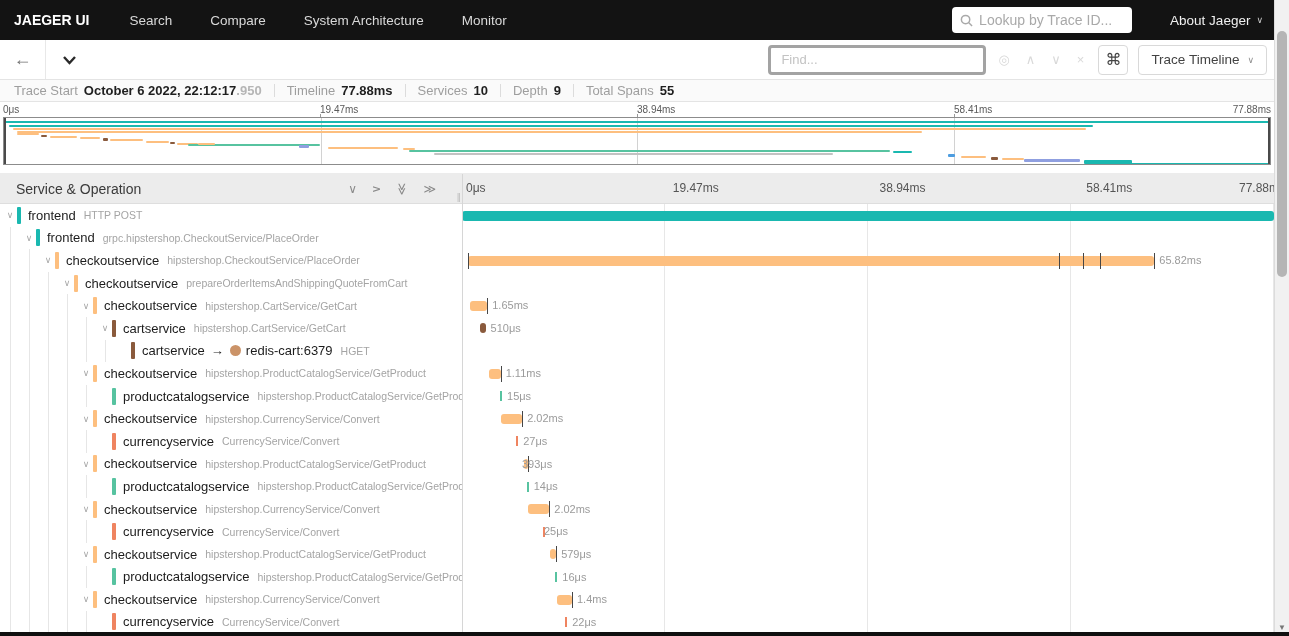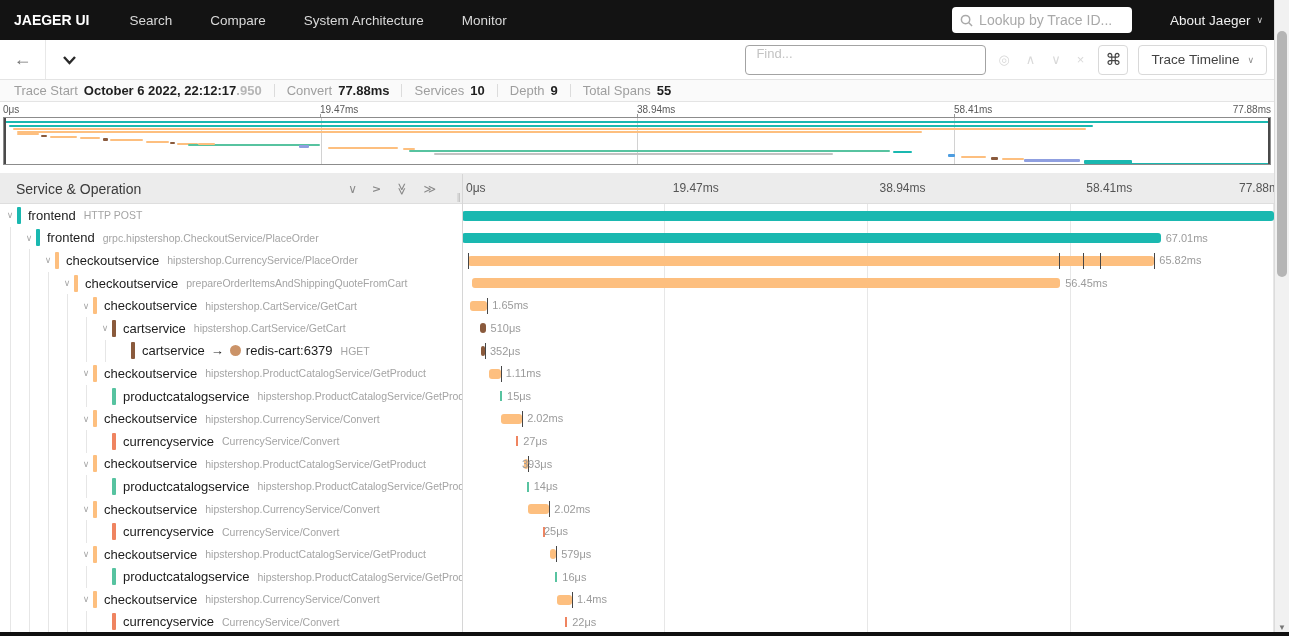--- a/index.html
+++ b/index.html
@@ -19,21 +19,21 @@
 .about { color:#f0f0f0; font-size:13.5px; display:flex; align-items:center; gap:6px; cursor:pointer; }
 .caret { font-size:9px; color:#cfcfcf; }
 
 
 .trace-bar { height:40px; border-bottom:1px solid #e4e4e4; display:flex; align-items:center; flex:none; padding-right:22px; }
 .back-box { width:46px; height:100%; border-right:1px solid #e8e8e8; display:flex; align-items:center; justify-content:center; font-size:18px; color:#737373; cursor:pointer; flex:none; }
 .title-chev { margin:0 10px 0 16px; display:flex; align-items:center; cursor:pointer; }
 .trace-title { font-size:19px; font-weight:bold; color:#262626; white-space:nowrap; }
 .trace-id { font-size:15px; color:#bdbdbd; margin-left:8px; font-weight:normal; }
 .tb-spacer { flex:1; }
-.find-box { width:241px; height:30px; border:1px solid #a3a3a3; border-radius:4px; display:flex; align-items:flex-start; padding:0 10px; }
+.find-box { width:218px; height:30px; border:3px solid #a3a3a3; border-radius:4px; display:flex; align-items:center; padding:0 10px; }
 .find-box input { border:none; outline:none; width:100%; font-size:13px; font-family:inherit; color:#333; }
 .find-box input::placeholder { color:#c3c3c3; }
 .find-icons { display:flex; align-items:center; gap:16px; margin:0 14px 0 12px; color:#d9d9d9; font-size:13px; }
 .find-icons span { cursor:pointer; }
 .kbd-btn { width:30px; height:30px; border:1px solid #d9d9d9; border-radius:4px; display:flex; align-items:center; justify-content:center; font-size:16px; color:#444; cursor:pointer; margin-right:10px; background:#fff; }
 .view-btn { height:30px; border:1px solid #d9d9d9; border-radius:4px; display:flex; align-items:center; gap:8px; padding:0 12px; font-size:13.5px; color:#434343; background:#fff; cursor:pointer; white-space:nowrap; }
 
 
 .summary { height:22px; background:#fafafa; border-bottom:1px solid #e4e4e4; display:flex; align-items:center; padding-left:14px; font-size:13px; flex:none; }
 .sum-item { display:flex; align-items:center; white-space:nowrap; }
@@ -146,21 +146,21 @@
   </header>
 
   <div class="summary" id="summary">
       <span class="sum-item">
         <span class="sum-label">Trace Start</span>
         <span class="sum-val">October 6 2022, 22:12:17</span>
         <span class="sum-val2">.950</span>
       </span>
       <span class="sum-sep"></span>
       <span class="sum-item">
-        <span class="sum-label">Convert</span>
+        <span class="sum-label">Timeline</span>
         <span class="sum-val">77.88ms</span>
       </span>
       <span class="sum-sep"></span>
       <span class="sum-item">
         <span class="sum-label">Services</span>
         <span class="sum-val">10</span>
       </span>
       <span class="sum-sep"></span>
       <span class="sum-item">
         <span class="sum-label">Depth</span>
@@ -265,34 +265,30 @@
         </div>
         <div class="row">
           <div class="row-left">
             <div class="guide" style="left: 10px;"></div>
             <span style="display: inline-block; flex: 0 0 auto; width: 22px;"></span>
             <span class="chev">∨</span>
             <span class="cbar" style="background: rgb(26, 184, 176);"></span>
             <span class="svc">frontend</span>
             <span class="op">grpc.hipstershop.CheckoutService/PlaceOrder</span>
           </div>
-          <div class="row-right">
-            <div class="bar" style="left: 0px; width: 698.666px; background: rgb(26, 184, 176);"></div>
-            <span class="durlabel" style="left: 703.666px;">67.01ms</span>
-          </div>
         </div>
         <div class="row">
           <div class="row-left">
             <div class="guide" style="left: 10px;"></div>
             <div class="guide" style="left: 29px;"></div>
             <span style="display: inline-block; flex: 0 0 auto; width: 41px;"></span>
             <span class="chev">∨</span>
             <span class="cbar" style="background: rgb(253, 191, 127);"></span>
             <span class="svc">checkoutservice</span>
-            <span class="op">hipstershop.CurrencyService/PlaceOrder</span>
+            <span class="op">hipstershop.CheckoutService/PlaceOrder</span>
           </div>
           <div class="row-right">
             <div class="bar" style="left: 5.94299px; width: 686.259px; background: rgb(253, 191, 127);"></div>
             <div class="btick" style="left: 5.94299px;"></div>
             <div class="btick" style="left: 597.427px;"></div>
             <div class="btick" style="left: 621.407px;"></div>
             <div class="btick" style="left: 638.089px;"></div>
             <div class="btick" style="left: 692.306px;"></div>
             <span class="durlabel" style="left: 697.306px;">65.82ms</span>
           </div>
@@ -301,24 +297,20 @@
           <div class="row-left">
             <div class="guide" style="left: 10px;"></div>
             <div class="guide" style="left: 29px;"></div>
             <div class="guide" style="left: 48px;"></div>
             <span style="display: inline-block; flex: 0 0 auto; width: 60px;"></span>
             <span class="chev">∨</span>
             <span class="cbar" style="background: rgb(253, 191, 127);"></span>
             <span class="svc">checkoutservice</span>
             <span class="op">prepareOrderItemsAndShippingQuoteFromCart</span>
           </div>
-          <div class="row-right">
-            <div class="bar" style="left: 9.69646px; width: 588.564px; background: rgb(253, 191, 127);"></div>
-            <span class="durlabel" style="left: 603.261px;">56.45ms</span>
-          </div>
         </div>
         <div class="row">
           <div class="row-left">
             <div class="guide" style="left: 10px;"></div>
             <div class="guide" style="left: 29px;"></div>
             <div class="guide" style="left: 48px;"></div>
             <div class="guide" style="left: 67px;"></div>
             <span style="display: inline-block; flex: 0 0 auto; width: 79px;"></span>
             <span class="chev">∨</span>
             <span class="cbar" style="background: rgb(253, 191, 127);"></span>
@@ -359,25 +351,20 @@
             <div class="guide" style="left: 105px;"></div>
             <span style="display: inline-block; flex: 0 0 auto; width: 117px;"></span>
             <span class="chev" style="visibility: hidden;">∨</span>
             <span class="cbar" style="background: rgb(138, 90, 60);"></span>
             <span class="svc">cartservice</span>
             <span class="arrow">→</span>
             <span class="peer-dot" style="background: rgb(203, 147, 104);"></span>
             <span class="svc">redis-cart:6379</span>
             <span class="op">HGET</span>
           </div>
-          <div class="row-right">
-            <div class="bar" style="left: 19.2886px; width: 3.67006px; background: rgb(138, 90, 60);"></div>
-            <div class="btick" style="left: 22.9587px;"></div>
-            <span class="durlabel" style="left: 27.9587px;">352μs</span>
-          </div>
         </div>
         <div class="row">
           <div class="row-left">
             <div class="guide" style="left: 10px;"></div>
             <div class="guide" style="left: 29px;"></div>
             <div class="guide" style="left: 48px;"></div>
             <div class="guide" style="left: 67px;"></div>
             <span style="display: inline-block; flex: 0 0 auto; width: 79px;"></span>
             <span class="chev">∨</span>
             <span class="cbar" style="background: rgb(253, 191, 127);"></span>

